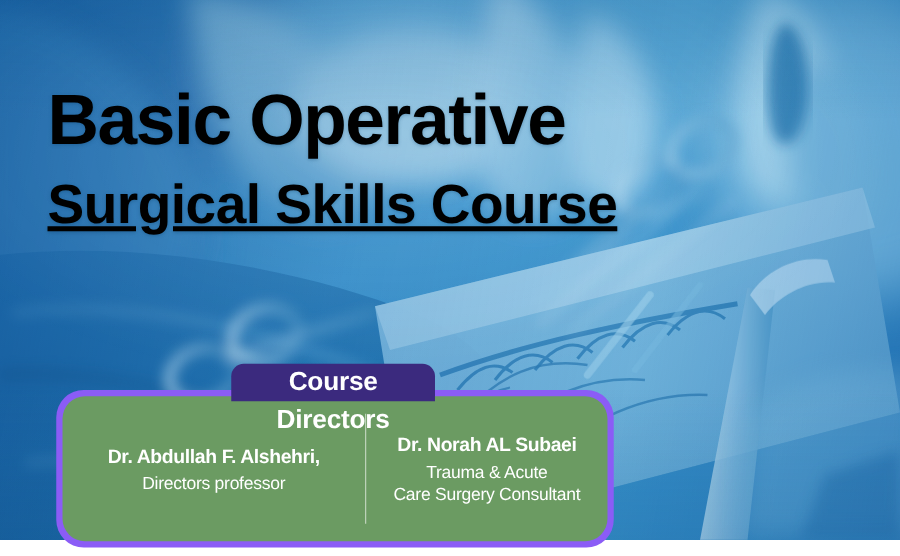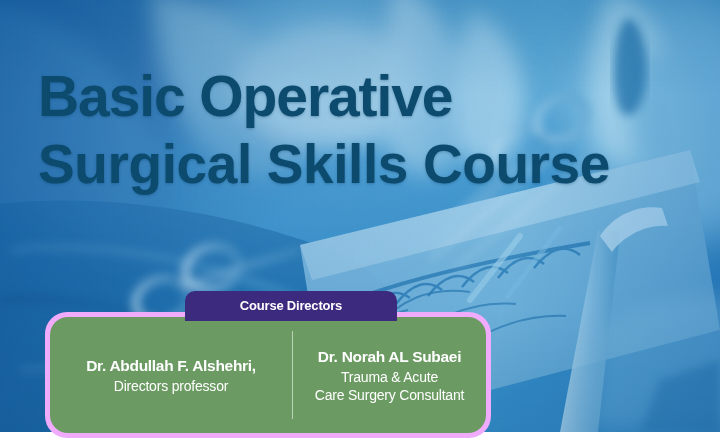--- a/index.html
+++ b/index.html
@@ -57,60 +57,61 @@
   }
 
   
   .title-block {
     position: absolute;
     left: 38px;
     top: 62px;
     width: 660px;
   }
   .title-line {
-    color: #0c4a6e;
+    color: #000000;
     font-family: "Liberation Sans", sans-serif;
     font-weight: bold;
     font-size: 57px;
     line-height: 68px;
     letter-spacing: -1.1px;
     white-space: nowrap;
     text-shadow: 0 1px 3px rgba(10,60,100,0.35);
   }
   .title-line.l2 {
-    font-size: 55px;
+    font-size: 44px;
     letter-spacing: -0.4px;
+    text-decoration: underline;
   }
 
   
   .badge {
     position: absolute;
     left: 185px;
     top: 291px;
-    width: 212px;
+    width: 163px;
     height: 30px;
     background: #3b2a7e;
     border-radius: 10px 10px 0 0;
     color: #ffffff;
     font-weight: bold;
-    font-size: 13px;
+    font-size: 21px;
     line-height: 30px;
     text-align: center;
     letter-spacing: -0.2px;
     z-index: 4;
   }
 
   
   .directors-wrap {
     position: absolute;
     left: 45px;
     top: 312px;
     width: 446px;
     height: 126px;
-    background: #f0abfc;
+    background: #8b5cf6;
     border-radius: 22px;
     padding: 5px;
     box-sizing: border-box;
     z-index: 3;
   }
   .directors {
     width: 100%;
     height: 100%;
     background: #6b9b62;
     border-radius: 18px;

